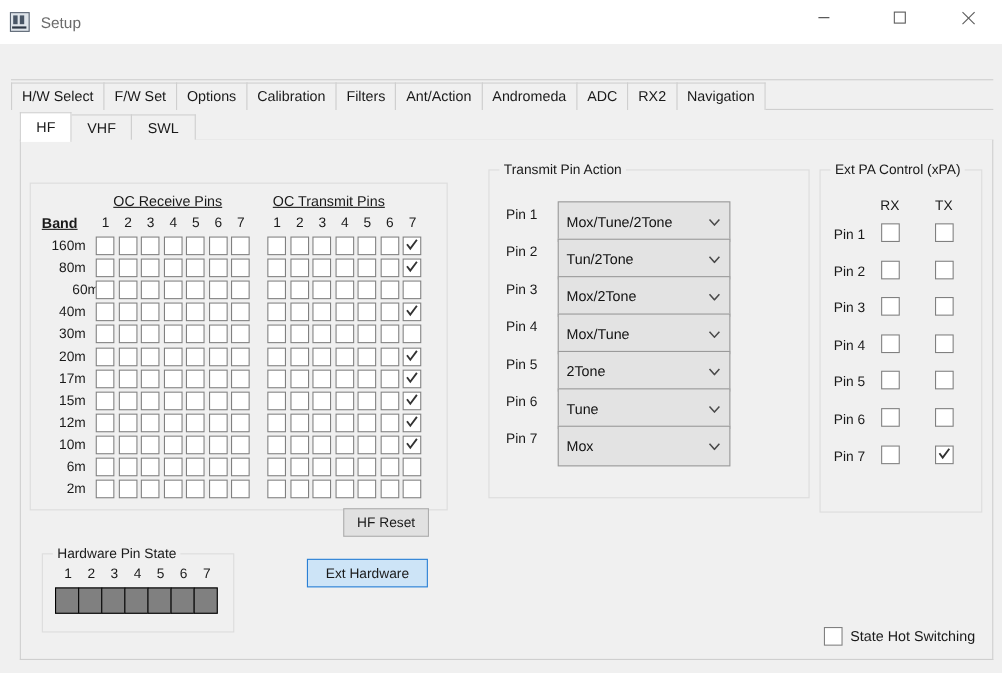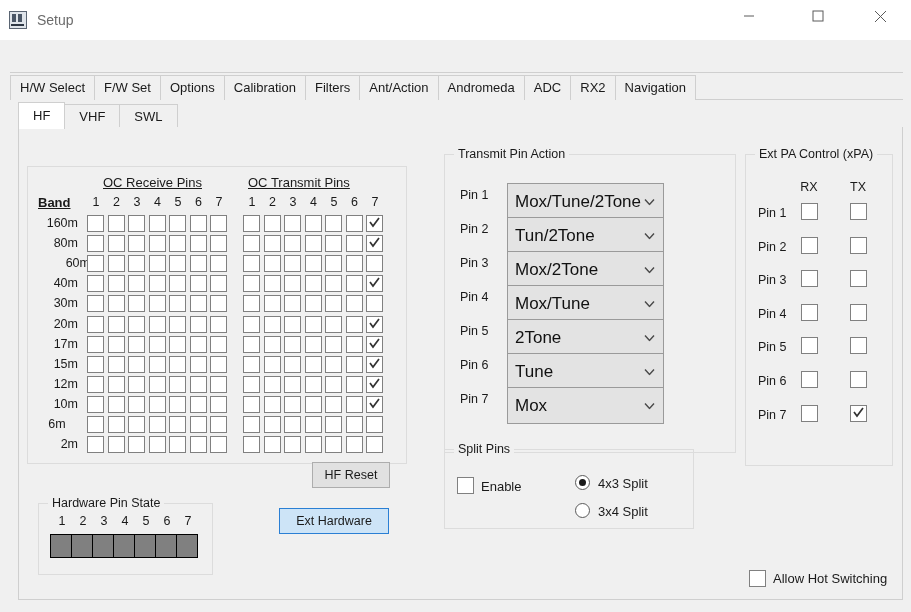--- a/index.html
+++ b/index.html
@@ -170,21 +170,21 @@
   
   #tpa-group { left: 425px; top: 27px; width: 292px; height: 299px; }
   .pin-label {
     position: absolute; font-size: 12.5px; width: 40px; text-align: left;
   }
   .combo {
     position: absolute;
     height: 37px;
     background: #e3e3e3;
     border: 1px solid #9a9a9a;
-    font-size: 17px;
+    font-size: 13px;
     color: #111111;
     display: flex; align-items: center;
     padding-left: 7px;
   }
   .combo .chev {
     position: absolute; right: 8px; top: 50%; transform: translateY(-50%);
   }
 
   
   #extpa-group { left: 726px; top: 27px; width: 148px; height: 312px; }
@@ -295,21 +295,21 @@
           <div class="band-label" style="left: 8px; top: 49px;">160m</div>
           <div class="band-label" style="left: 8px; top: 69.1px;">80m</div>
           <div class="band-label" style="left: 20px; top: 89.2px;">60m</div>
           <div class="band-label" style="left: 8px; top: 109.3px;">40m</div>
           <div class="band-label" style="left: 8px; top: 129.4px;">30m</div>
           <div class="band-label" style="left: 8px; top: 149.5px;">20m</div>
           <div class="band-label" style="left: 8px; top: 169.6px;">17m</div>
           <div class="band-label" style="left: 8px; top: 189.7px;">15m</div>
           <div class="band-label" style="left: 8px; top: 209.8px;">12m</div>
           <div class="band-label" style="left: 8px; top: 229.9px;">10m</div>
-          <div class="band-label" style="left: 8px; top: 250px; text-align: center;">6m</div>
+          <div class="band-label" style="left: 8px; top: 250px;">6m</div>
           <div class="band-label" style="left: 8px; top: 270.1px;">2m</div>
         </div>
       <div id="grid-rx">
           <div class="cbx" style="left: 59px; top: 48px;"></div>
           <div class="cbx" style="left: 79.5px; top: 48px;"></div>
           <div class="cbx" style="left: 100px; top: 48px;"></div>
           <div class="cbx" style="left: 120.5px; top: 48px;"></div>
           <div class="cbx" style="left: 141px; top: 48px;"></div>
           <div class="cbx" style="left: 161.5px; top: 48px;"></div>
           <div class="cbx" style="left: 182px; top: 48px;"></div>
@@ -618,33 +618,20 @@
           <div class="extpa-pin" style="top: 252.6px;">Pin 7</div>
           <div class="cbx" style="left: 55px; top: 249.6px;"></div>
           <div class="cbx" style="left: 104px; top: 249.6px;">
             <svg class="tick" viewBox="0 0 11 13">
               <polyline points="1,6 4,10 10,2" fill="none" stroke="#333" stroke-width="1.7"></polyline>
             </svg>
           </div>
         </div>
     </div>
 
-    <div class="group" id="split-group">
-      <div class="legend">Split Pins</div>
-      <div class="cbx" id="split-enable-cbx" style="left:12px;top:27px;"></div>
-      <div class="lbl" id="split-enable-lbl" style="left:36px;top:29px;font-size:13px;">Enable</div>
-      <div id="split-opts">
-          <div class="radio" style="left: 130px; top: 25px;">
-            <span class="dot"></span>
-          </div>
-          <div class="lbl" style="left: 153px; top: 26px; font-size: 13px;">4x3 Split</div>
-          <div class="radio" style="left: 130px; top: 53px;"></div>
-          <div class="lbl" style="left: 153px; top: 54px; font-size: 13px;">3x4 Split</div>
-        </div>
-    </div>
 
     <div id="hotswitch-row">
       <div class="cbx" id="hot-cbx"></div>
-      <div class="lbl">Allow Hot Switching</div>
+      <div class="lbl">State Hot Switching</div>
     </div>
 
   </div>
 </div>
 
 </body></html>

